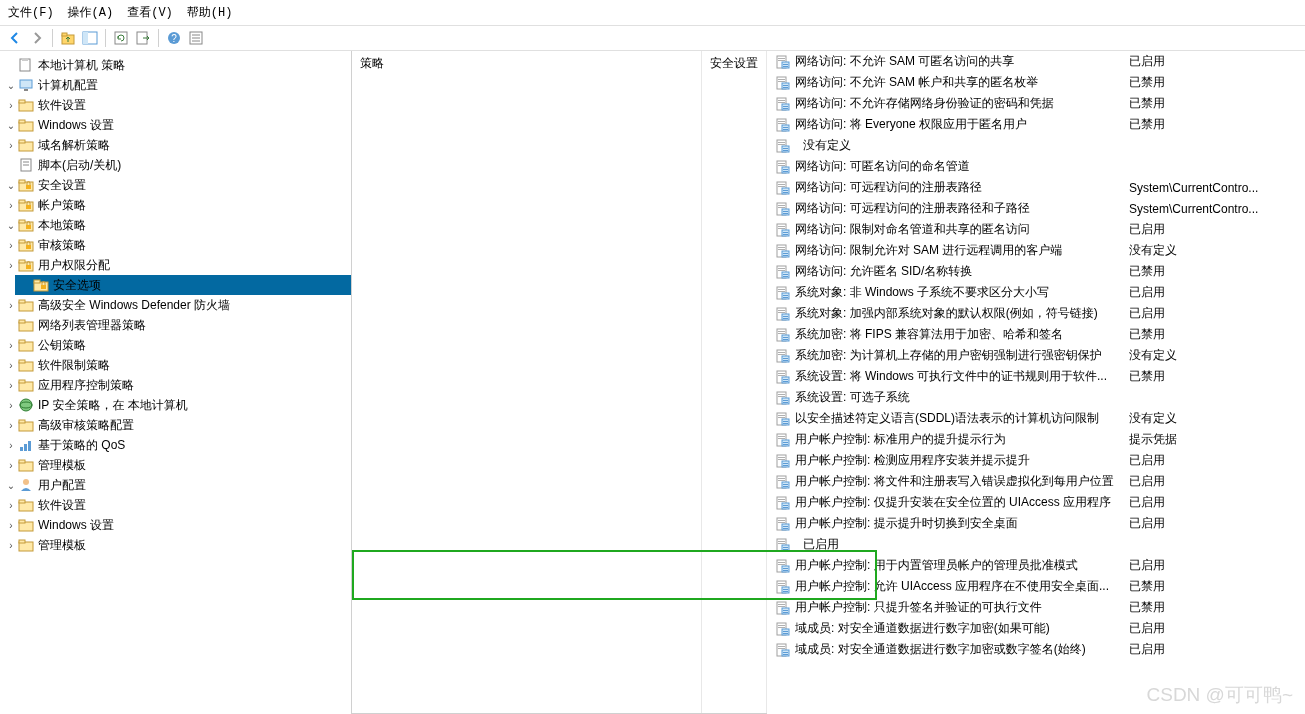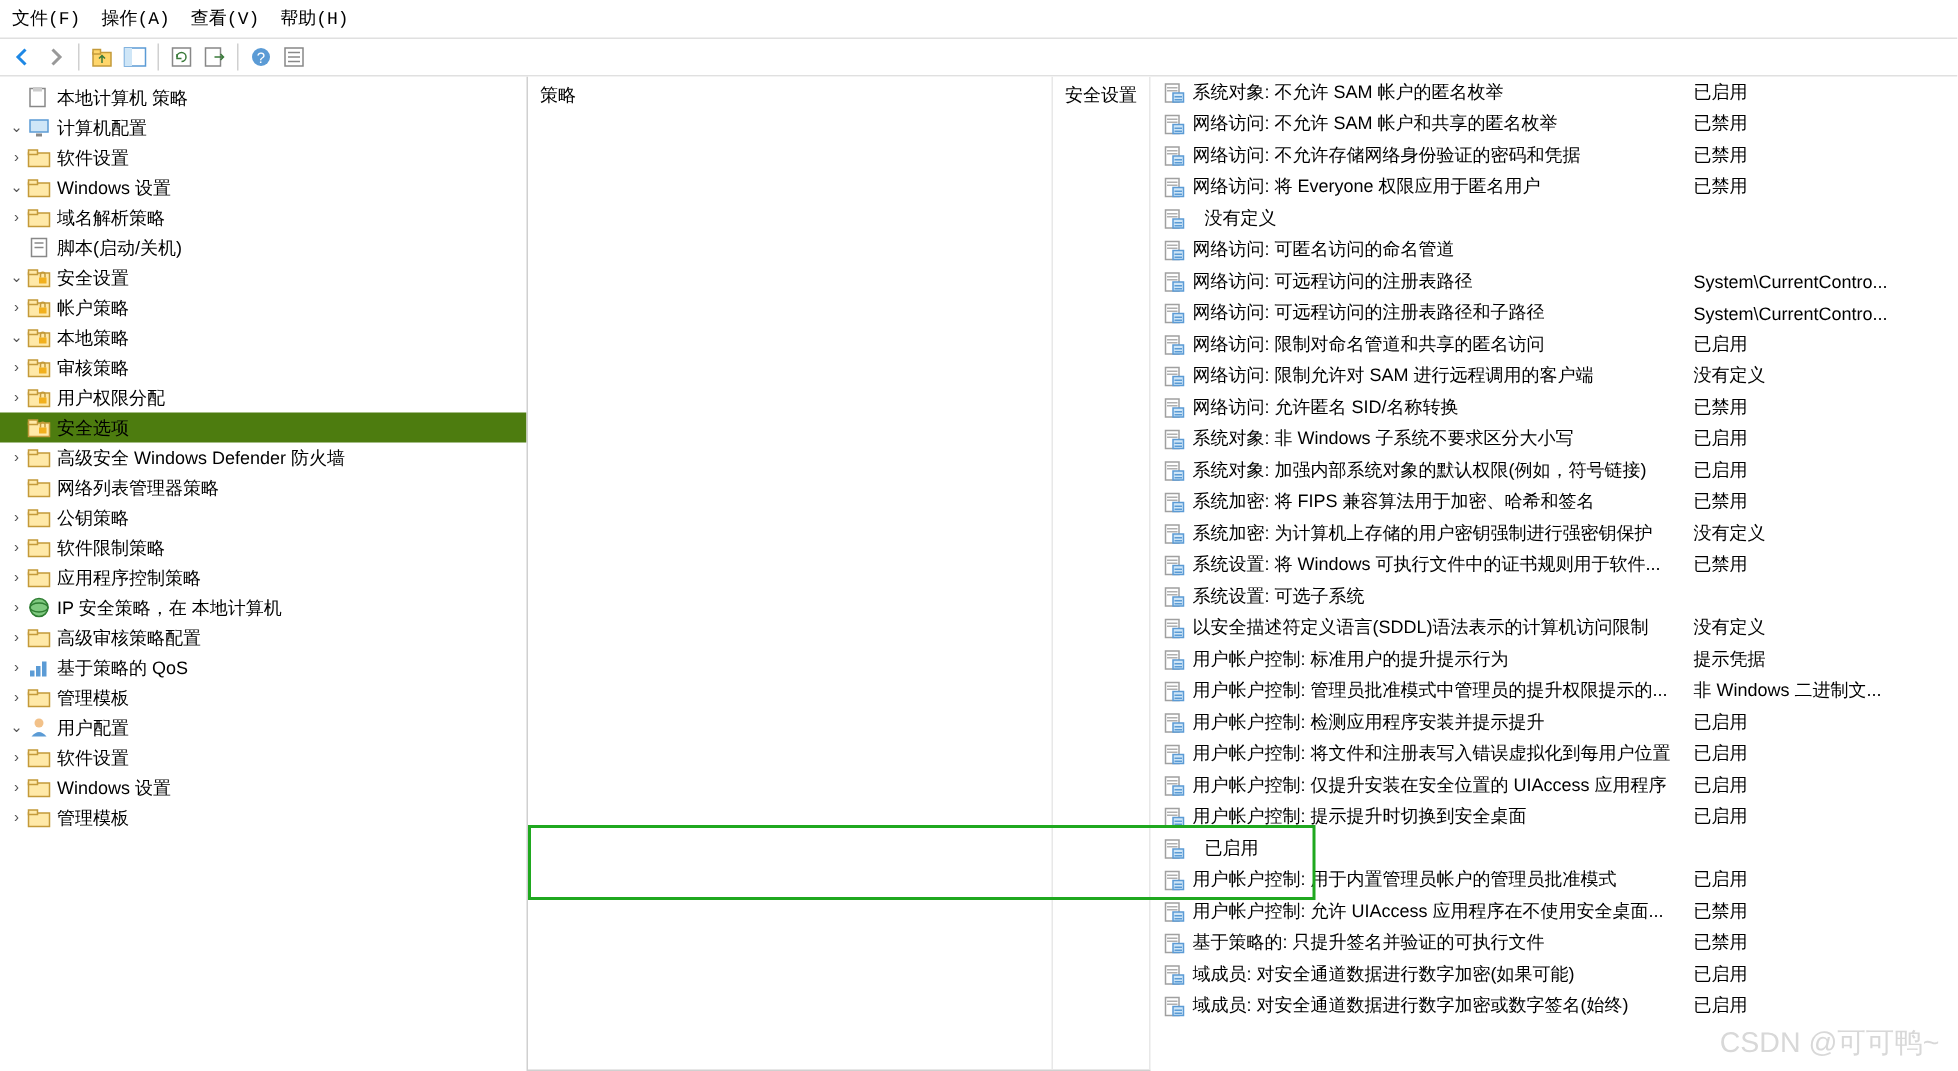--- a/index.html
+++ b/index.html
@@ -10,21 +10,21 @@
 .toolbar .ico { width: 18px; height: 18px; display: inline-flex; align-items: center; justify-content: center; }
 .toolbar .sep { width: 1px; height: 18px; background: #d0d0d0; margin: 0 2px; }
 .main { flex: 1; display: flex; overflow: hidden; }
 .tree { width: 352px; border-right: 1px solid #d0d0d0; overflow: auto; padding: 4px 0; }
 .tree ul { list-style: none; }
 .tree li { white-space: nowrap; }
 .tree .row { display: flex; align-items: center; height: 20px; padding-left: 4px; }
 .tree .twisty { width: 14px; text-align: center; color: #555; font-size: 10px; cursor: default; }
 .tree .ico-t { width: 16px; height: 16px; margin-right: 4px; display: inline-flex; align-items: center; justify-content: center; }
 .tree .lbl { cursor: default; }
-.tree .selected { background: #4d7c0f; }
+.tree .selected { background: #0369a1; margin-left: 15px; }
 .indent-0 { padding-left: 0px; }
 .indent-1 { padding-left: 18px; }
 .indent-2 { padding-left: 36px; }
 .indent-3 { padding-left: 54px; }
 .indent-4 { padding-left: 72px; }
 .indent-5 { padding-left: 90px; }
 .list { flex: 1; display: flex; flex-direction: row; position: relative; }
 .list-header { display: flex; border-bottom: 1px solid #d0d0d0; background: #fff; }
 .list-header .col { padding: 4px 8px; border-right: 1px solid #e8e8e8; }
 .col-policy { width: 350px; }
@@ -434,21 +434,21 @@
           <span class="ico-r">
             <svg width="16" height="16">
               <rect x="2" y="2" width="9" height="12" fill="#fff" stroke="#a0a0a0"></rect>
               <rect x="3" y="4" width="7" height="1" fill="#b0b0b0"></rect>
               <rect x="3" y="6" width="7" height="1" fill="#b0b0b0"></rect>
               <rect x="7" y="8" width="7" height="6" fill="#cfe6f7" stroke="#5b9bd5"></rect>
               <rect x="8" y="10" width="5" height="1" fill="#5b9bd5"></rect>
               <rect x="8" y="12" width="5" height="1" fill="#5b9bd5"></rect>
             </svg>
           </span>
-          <span class="c1">系统对象: 不允许 SAM 帐户的匿名枚举</span>
+          <span class="c1">网络访问: 不允许 SAM 可匿名访问的共享</span>
           <span class="c2">已启用</span>
         </div>
         <div class="list-row">
           <span class="ico-r">
             <svg width="16" height="16">
               <rect x="2" y="2" width="9" height="12" fill="#fff" stroke="#a0a0a0"></rect>
               <rect x="3" y="4" width="7" height="1" fill="#b0b0b0"></rect>
               <rect x="3" y="6" width="7" height="1" fill="#b0b0b0"></rect>
               <rect x="7" y="8" width="7" height="6" fill="#cfe6f7" stroke="#5b9bd5"></rect>
               <rect x="8" y="10" width="5" height="1" fill="#5b9bd5"></rect>
@@ -699,34 +699,20 @@
           <span class="ico-r">
             <svg width="16" height="16">
               <rect x="2" y="2" width="9" height="12" fill="#fff" stroke="#a0a0a0"></rect>
               <rect x="3" y="4" width="7" height="1" fill="#b0b0b0"></rect>
               <rect x="3" y="6" width="7" height="1" fill="#b0b0b0"></rect>
               <rect x="7" y="8" width="7" height="6" fill="#cfe6f7" stroke="#5b9bd5"></rect>
               <rect x="8" y="10" width="5" height="1" fill="#5b9bd5"></rect>
               <rect x="8" y="12" width="5" height="1" fill="#5b9bd5"></rect>
             </svg>
           </span>
-          <span class="c1">用户帐户控制: 管理员批准模式中管理员的提升权限提示的...</span>
-          <span class="c2">非 Windows 二进制文...</span>
-        </div>
-        <div class="list-row">
-          <span class="ico-r">
-            <svg width="16" height="16">
-              <rect x="2" y="2" width="9" height="12" fill="#fff" stroke="#a0a0a0"></rect>
-              <rect x="3" y="4" width="7" height="1" fill="#b0b0b0"></rect>
-              <rect x="3" y="6" width="7" height="1" fill="#b0b0b0"></rect>
-              <rect x="7" y="8" width="7" height="6" fill="#cfe6f7" stroke="#5b9bd5"></rect>
-              <rect x="8" y="10" width="5" height="1" fill="#5b9bd5"></rect>
-              <rect x="8" y="12" width="5" height="1" fill="#5b9bd5"></rect>
-            </svg>
-          </span>
           <span class="c1">用户帐户控制: 检测应用程序安装并提示提升</span>
           <span class="c2">已启用</span>
         </div>
         <div class="list-row">
           <span class="ico-r">
             <svg width="16" height="16">
               <rect x="2" y="2" width="9" height="12" fill="#fff" stroke="#a0a0a0"></rect>
               <rect x="3" y="4" width="7" height="1" fill="#b0b0b0"></rect>
               <rect x="3" y="6" width="7" height="1" fill="#b0b0b0"></rect>
               <rect x="7" y="8" width="7" height="6" fill="#cfe6f7" stroke="#5b9bd5"></rect>
@@ -810,21 +796,21 @@
           <span class="ico-r">
             <svg width="16" height="16">
               <rect x="2" y="2" width="9" height="12" fill="#fff" stroke="#a0a0a0"></rect>
               <rect x="3" y="4" width="7" height="1" fill="#b0b0b0"></rect>
               <rect x="3" y="6" width="7" height="1" fill="#b0b0b0"></rect>
               <rect x="7" y="8" width="7" height="6" fill="#cfe6f7" stroke="#5b9bd5"></rect>
               <rect x="8" y="10" width="5" height="1" fill="#5b9bd5"></rect>
               <rect x="8" y="12" width="5" height="1" fill="#5b9bd5"></rect>
             </svg>
           </span>
-          <span class="c1">基于策略的: 只提升签名并验证的可执行文件</span>
+          <span class="c1">用户帐户控制: 只提升签名并验证的可执行文件</span>
           <span class="c2">已禁用</span>
         </div>
         <div class="list-row">
           <span class="ico-r">
             <svg width="16" height="16">
               <rect x="2" y="2" width="9" height="12" fill="#fff" stroke="#a0a0a0"></rect>
               <rect x="3" y="4" width="7" height="1" fill="#b0b0b0"></rect>
               <rect x="3" y="6" width="7" height="1" fill="#b0b0b0"></rect>
               <rect x="7" y="8" width="7" height="6" fill="#cfe6f7" stroke="#5b9bd5"></rect>
               <rect x="8" y="10" width="5" height="1" fill="#5b9bd5"></rect>

